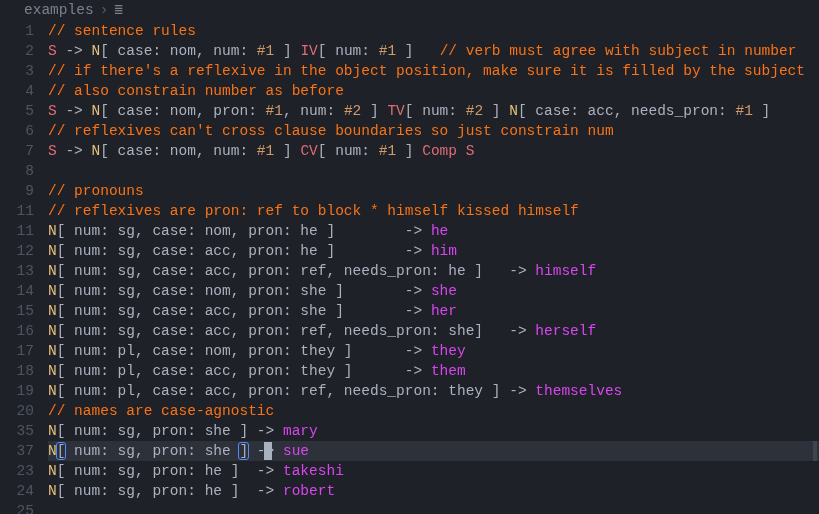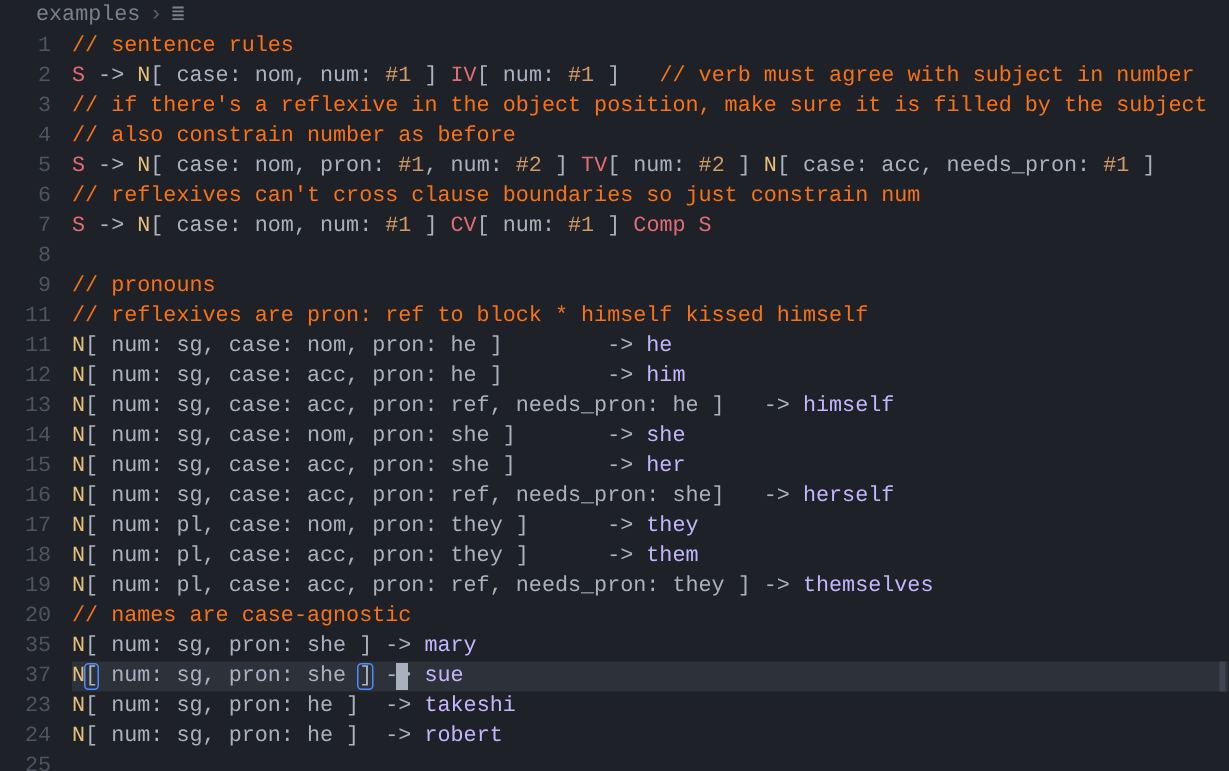--- a/index.html
+++ b/index.html
@@ -57,21 +57,21 @@
     width: 8px;
     height: 18px;
     background: #aab1be;
     top: 1px;
   }
   
   .cm { color: #f97316; }   
   .kw { color: #e06c75; }                         
   .ty { color: #e5c07b; }                         
   .id { color: #d19a66; }                         
-  .lt { color: #c4b5fd; }                         
+  .lt { color: #d946ef; }                         
   .pn { color: #abb2bf; }                         
   .hlbr {
     outline: 1px solid #528bff;
     border-radius: 2px;
   }
 </style>
 </head>
 <body>
 
 <div class="breadcrumb">

